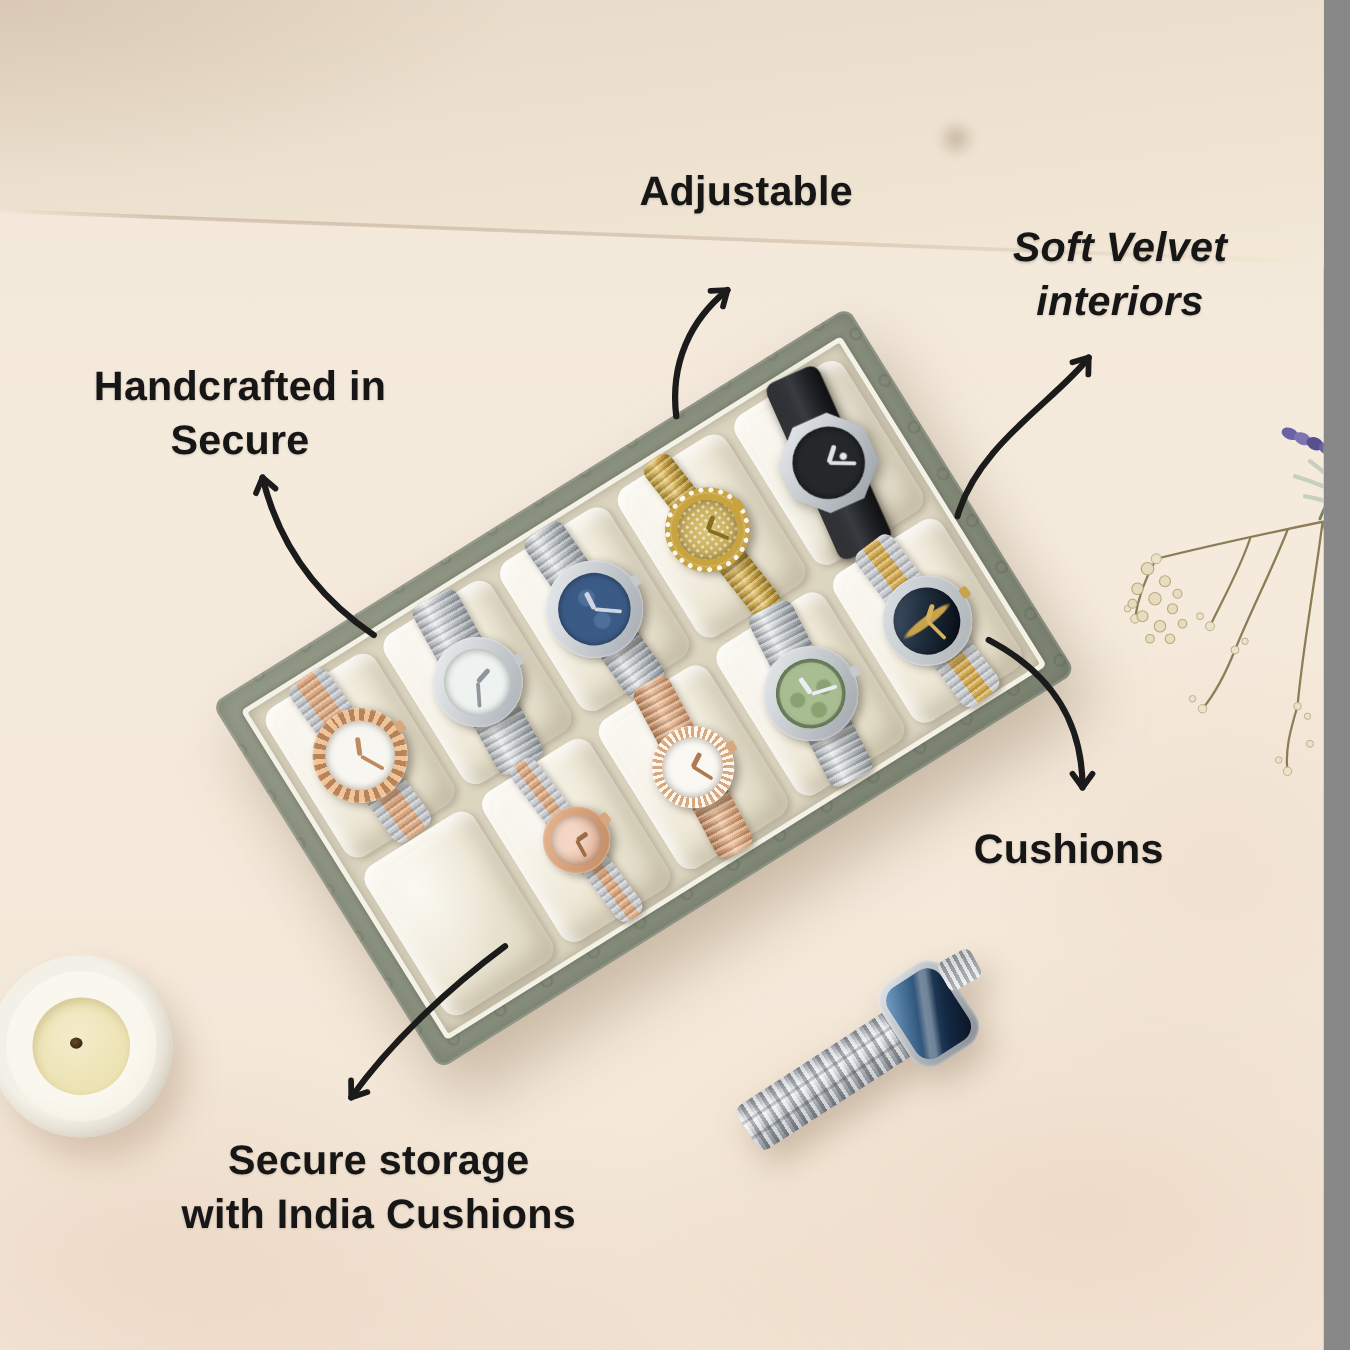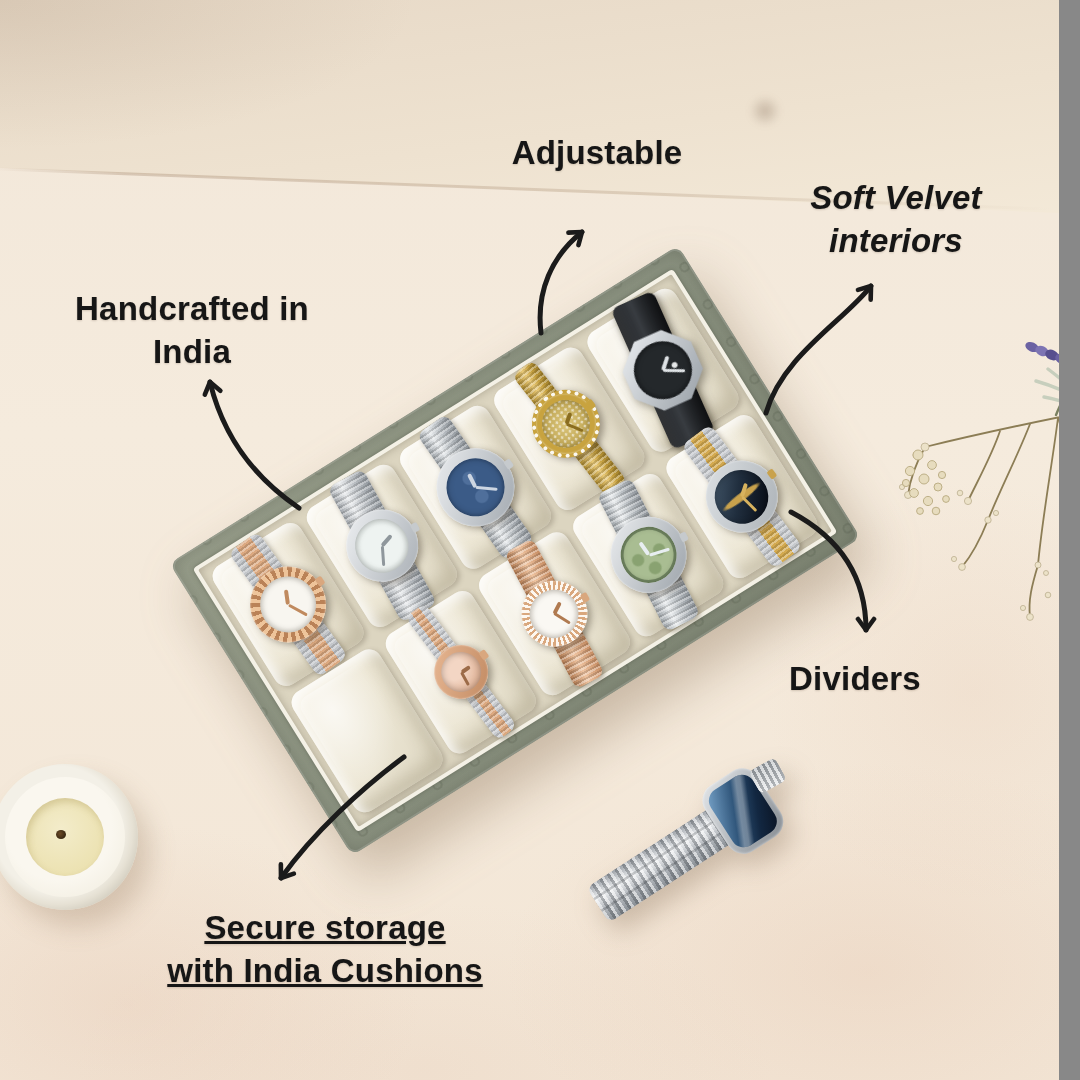--- a/index.html
+++ b/index.html
@@ -349,23 +349,23 @@
 
   <div class="label" style="left:597px;top:131px;">
     <div>Adjustable</div>
   </div>
   <div class="label" style="left:896px;top:176px;font-style:italic;">
     <div>Soft Velvet</div>
     <div>interiors</div>
   </div>
   <div class="label" style="left:192px;top:287px;">
     <div>Handcrafted in</div>
-    <div>India</div>
+    <div>Secure</div>
   </div>
   <div class="label" style="left:855px;top:657px;">
-    <div>Dividers</div>
-  </div>
-  <div class="label" style="left:325px;top:906px;text-decoration:underline;">
+    <div>Cushions</div>
+  </div>
+  <div class="label" style="left:303px;top:906px;">
     <div>Secure storage</div>
     <div>with India Cushions</div>
   </div>
 
 </div>
 
 </body></html>

